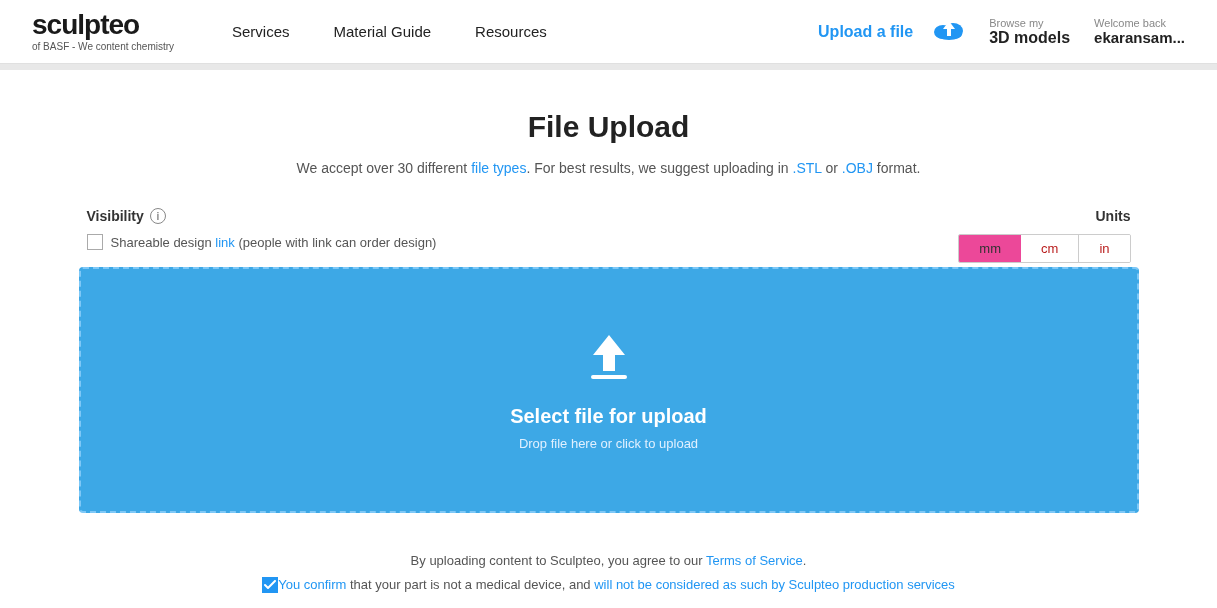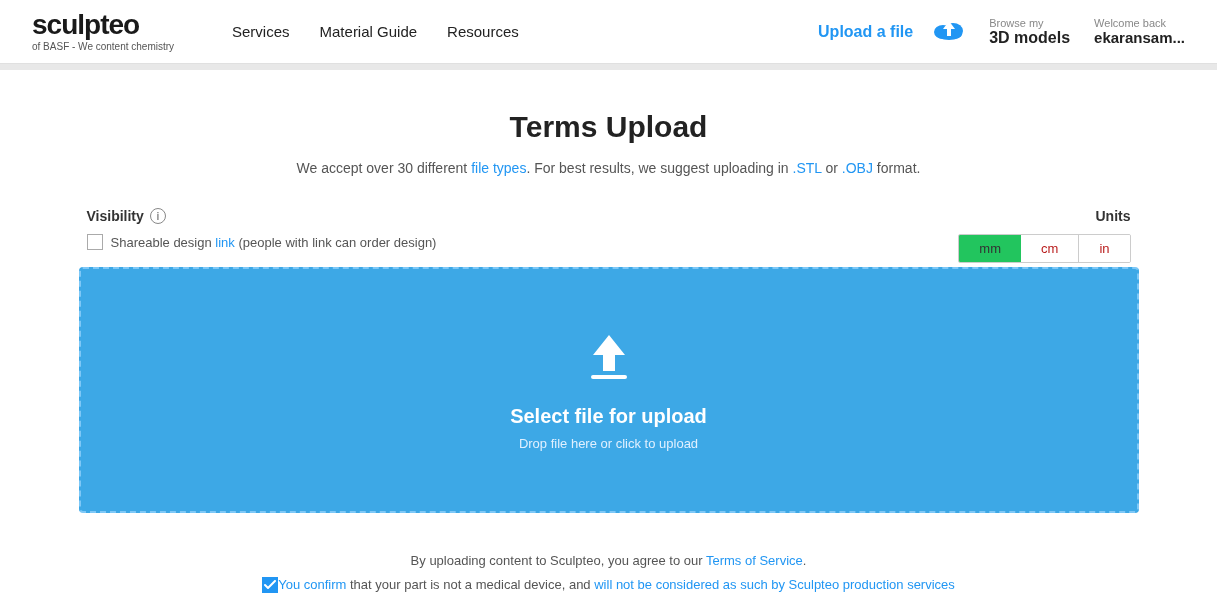--- a/index.html
+++ b/index.html
@@ -28,21 +28,21 @@
       line-height: 1;
     }
     .logo-sub {
       font-size: 10px;
       color: #555;
       margin-top: 2px;
     }
     .nav-links {
       display: flex;
       align-items: center;
-      gap: 30px;
+      gap: 44px;
       flex: 1;
     }
     .nav-link {
       font-size: 15px;
       color: #222;
       text-decoration: none;
       cursor: pointer;
     }
     .nav-right {
       display: flex;
@@ -195,21 +195,21 @@
       padding: 6px 20px;
       font-size: 13px;
       cursor: pointer;
       border: none;
       background: #fff;
       color: #b91c1c;
       border-right: 1px solid #ccc;
     }
     .unit-btn:last-child { border-right: none; }
     .unit-btn.active {
-      background: #22c55e;
+      background: #ec4899;
       color: #333;
       border: 1px solid #333;
       margin: -1px;
     }
 
     
     .drop-zone {
       border: 2px dashed #7ec8f7;
       border-radius: 4px;
       background: #3da8e6;
@@ -311,21 +311,21 @@
     <div class="welcome-area">
       <span class="welcome-label">Welcome back</span>
       <span class="welcome-value">ekaransam...</span>
     </div>
   </div>
 </nav>
 
 <div class="nav-divider"></div>
 
 <div class="main-content">
-  <h1 class="page-title">Terms Upload</h1>
+  <h1 class="page-title">File Upload</h1>
   <p class="subtitle">
     We accept over 30 different <span class="highlight">file types</span>. For best results, we suggest uploading in <span class="highlight">.STL</span> or <span class="highlight">.OBJ</span> format.
   </p>
 
   <div class="options-row">
 
     <div class="visibility-section">
       <div class="visibility-label">
         <span>Visibility</span>
         <span class="info-icon">i</span>

